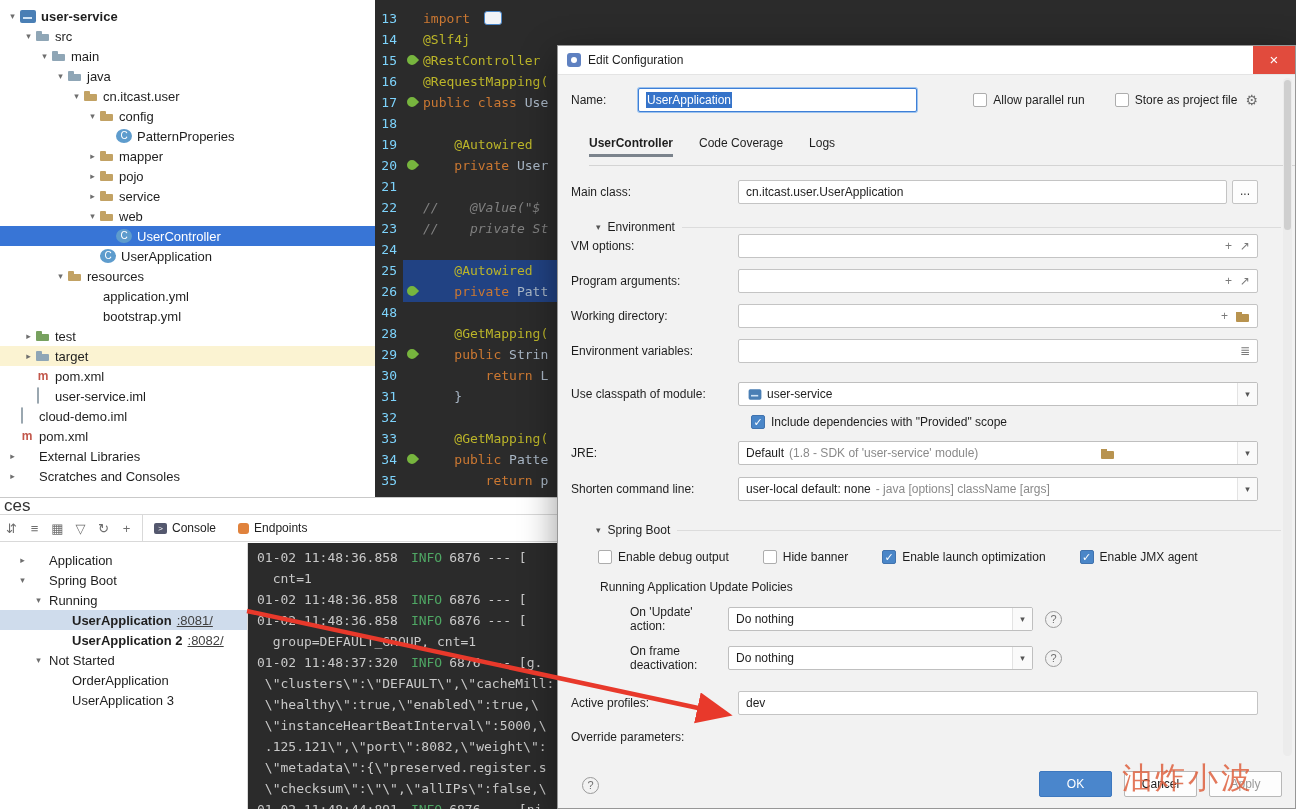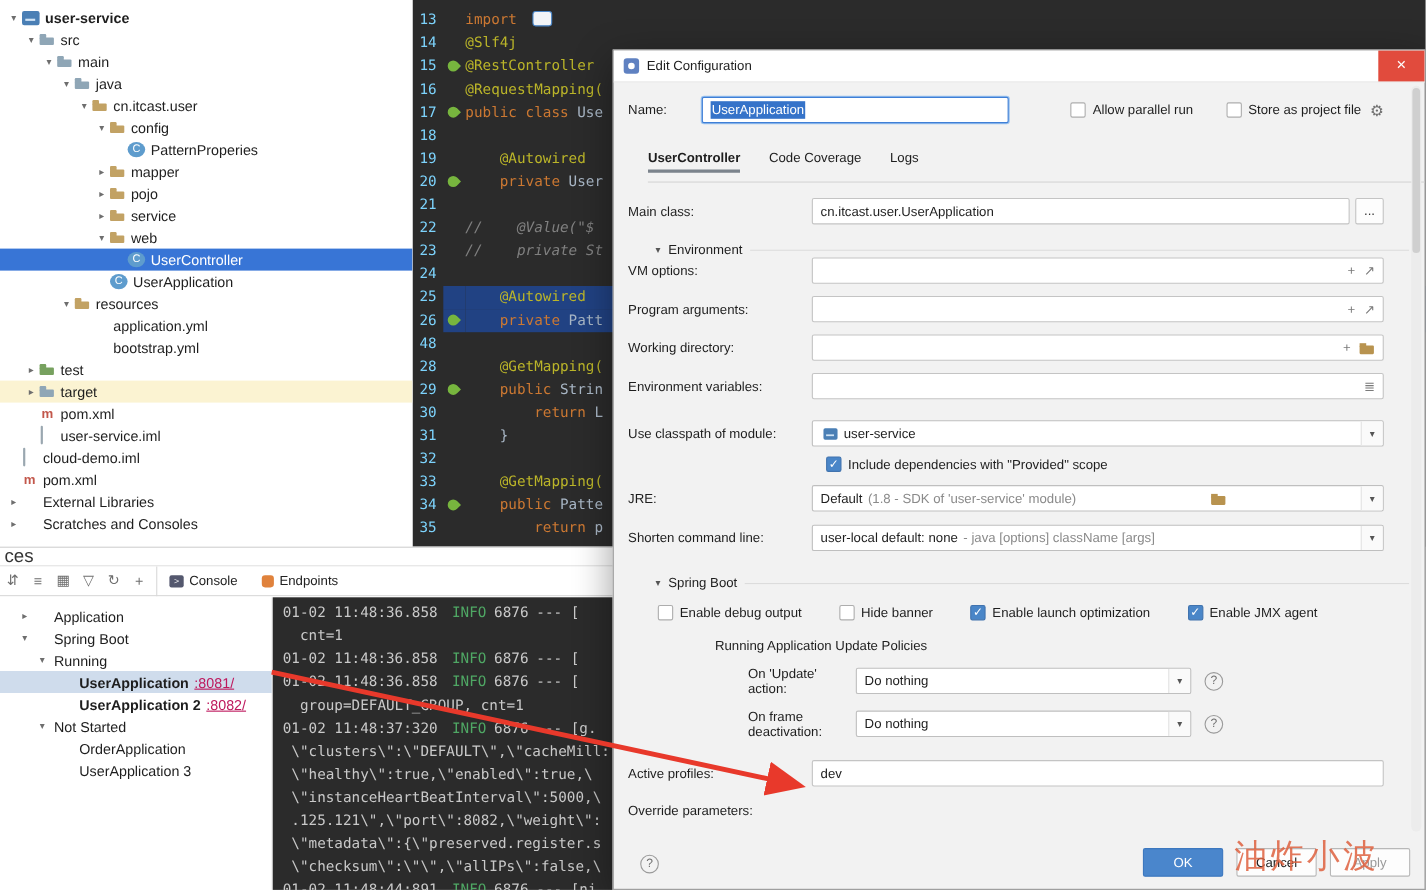--- a/index.html
+++ b/index.html
@@ -55,21 +55,21 @@
 .ctab{display:flex;align-items:center;gap:5px;font-size:12px;color:#222;padding:0 11px;height:27px;cursor:default}
 .console-ico{width:13px;height:11px;background:#54586e;border-radius:2px;color:#fff;font-size:8px;line-height:11px;text-align:center}
 .endpoints-ico{width:11px;height:11px;background:#e0823c;border-radius:3px}
 .bottom-content{position:absolute;left:0;right:0;top:45px;bottom:0;display:flex}
 .run-tree{width:248px;background:#fff;padding-top:7px;border-right:1px solid #d9d9d9}
 .r-row{height:20px;display:flex;align-items:center;font-size:13px;color:#1e1e1e;white-space:nowrap}
 .r-row .chev{flex:0 0 13px;font-size:9px;color:#6e6e6e;text-align:center}
 .r-row .r-label{margin-left:4px}
 .r-row.bold .r-label{font-weight:bold}
 .r-row.sel{background:#cfdcec}
-.port{color:#be185d;text-decoration:underline;margin-left:5px}
+.port{color:#404040;text-decoration:underline;margin-left:5px}
 .console{flex:1;background:#2b2b2b;font-family:"DejaVu Sans Mono","Liberation Mono",monospace;font-size:13px;color:#c9c9c9;padding:4px 0 0 9px;overflow:hidden}
 .c-line{height:21px;line-height:21px;white-space:pre}
 .c-time{color:#c9c9c9}
 .c-level{color:#4fa764;margin:0 7px 0 13px}
 .c-pid{margin-right:7px}
 
 
 .dialog{position:absolute;left:557px;top:45px;width:739px;height:764px;background:#f2f2f2;border:1px solid #979797;box-shadow:0 10px 34px rgba(0,0,0,.4);z-index:50;font-size:12px;color:#1e1e1e}
 .d-title{height:29px;background:#fff;display:flex;align-items:center;gap:7px;padding-left:9px;border-bottom:1px solid #e4e4e4}
 .d-ico{width:14px;height:14px;background:#5f81c1;border-radius:3px;position:relative}
@@ -95,21 +95,21 @@
 .dtab{color:#1e1e1e;cursor:default;padding-bottom:7px}
 .dtab.active{box-shadow:inset 0 -3px 0 #7b838c;font-weight:bold}
 .sect{display:flex;align-items:center;gap:7px;margin:16px 14px 0 38px;color:#1e1e1e}
 .sect .tri{font-size:9px;color:#555}
 .sect .line{flex:1;height:1px;background:#dcdcdc}
 .combo{height:24px;background:#fff;border:1px solid #bfbfbf;border-radius:2px;display:flex;align-items:center;padding-left:7px;overflow:hidden}
 .combo .arrow{margin-left:auto;flex:0 0 20px;align-self:stretch;display:flex;align-items:center;justify-content:center;color:#555;font-size:9px;border-left:1px solid #e3e3e3;background:#fafafa}
 .hint{color:#8a8a8a;margin-left:5px;white-space:nowrap}
 .gear{color:#6e6e6e;font-size:14px;margin-left:8px}
 .help{width:17px;height:17px;border:1px solid #9a9a9a;border-radius:50%;color:#707070;font-size:11px;text-align:center;line-height:15px;flex:0 0 17px}
-.upd-group{margin-left:92px}
+.upd-group{margin-left:42px}
 .upd-title{margin:16px 0 0 0;color:#1e1e1e}
 .upd-row{display:flex;align-items:center;margin:11px 0 0 30px}
 .upd-row .d-label{flex:0 0 98px}
 .upd-row .combo{width:305px}
 .upd-row .help{margin-left:12px}
 .d-buttons{position:absolute;right:13px;bottom:11px;display:flex;gap:12px}
 .btn{height:26px;min-width:73px;border:1px solid #b8b8b8;background:#fdfdfd;border-radius:2px;font-size:12px;text-align:center;line-height:24px;padding:0 10px;color:#1e1e1e}
 .btn.primary{background:#4a86cc;border-color:#3d78bf;color:#fff}
 .btn.disabled{color:#9a9a9a}
 .d-help{position:absolute;left:24px;bottom:14px}

